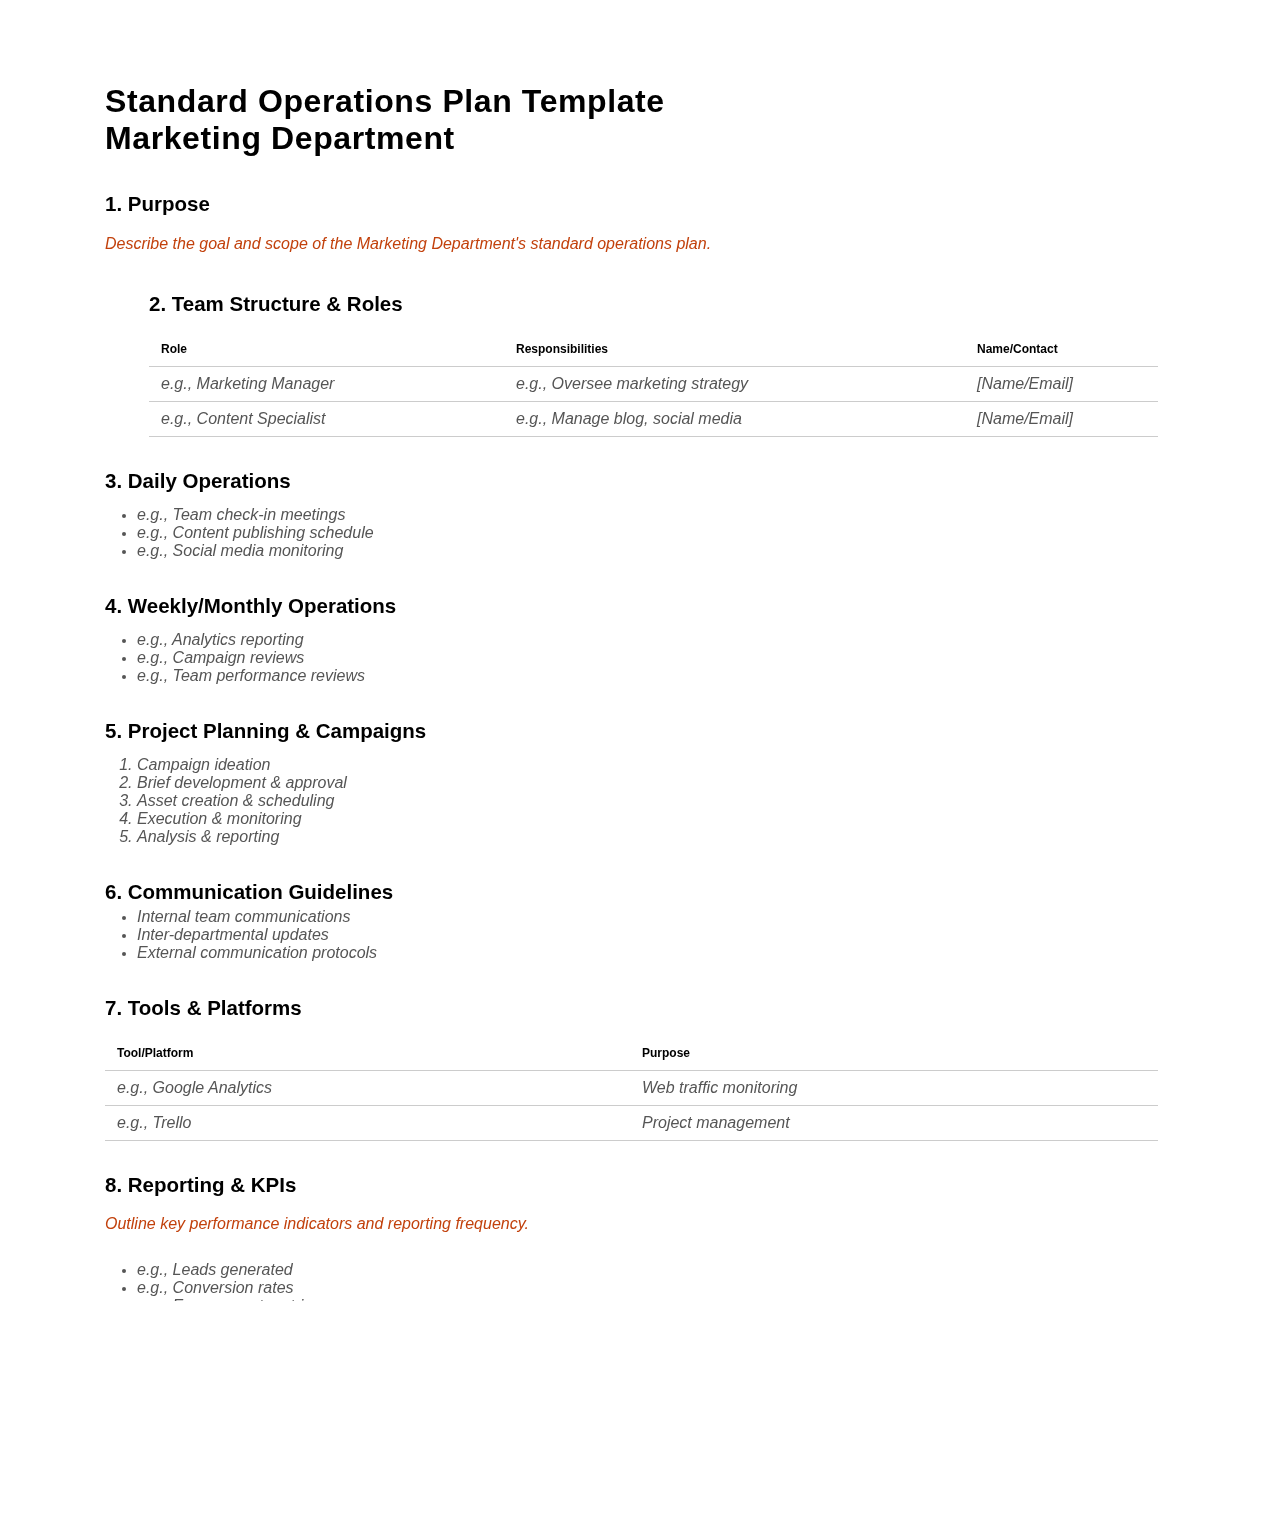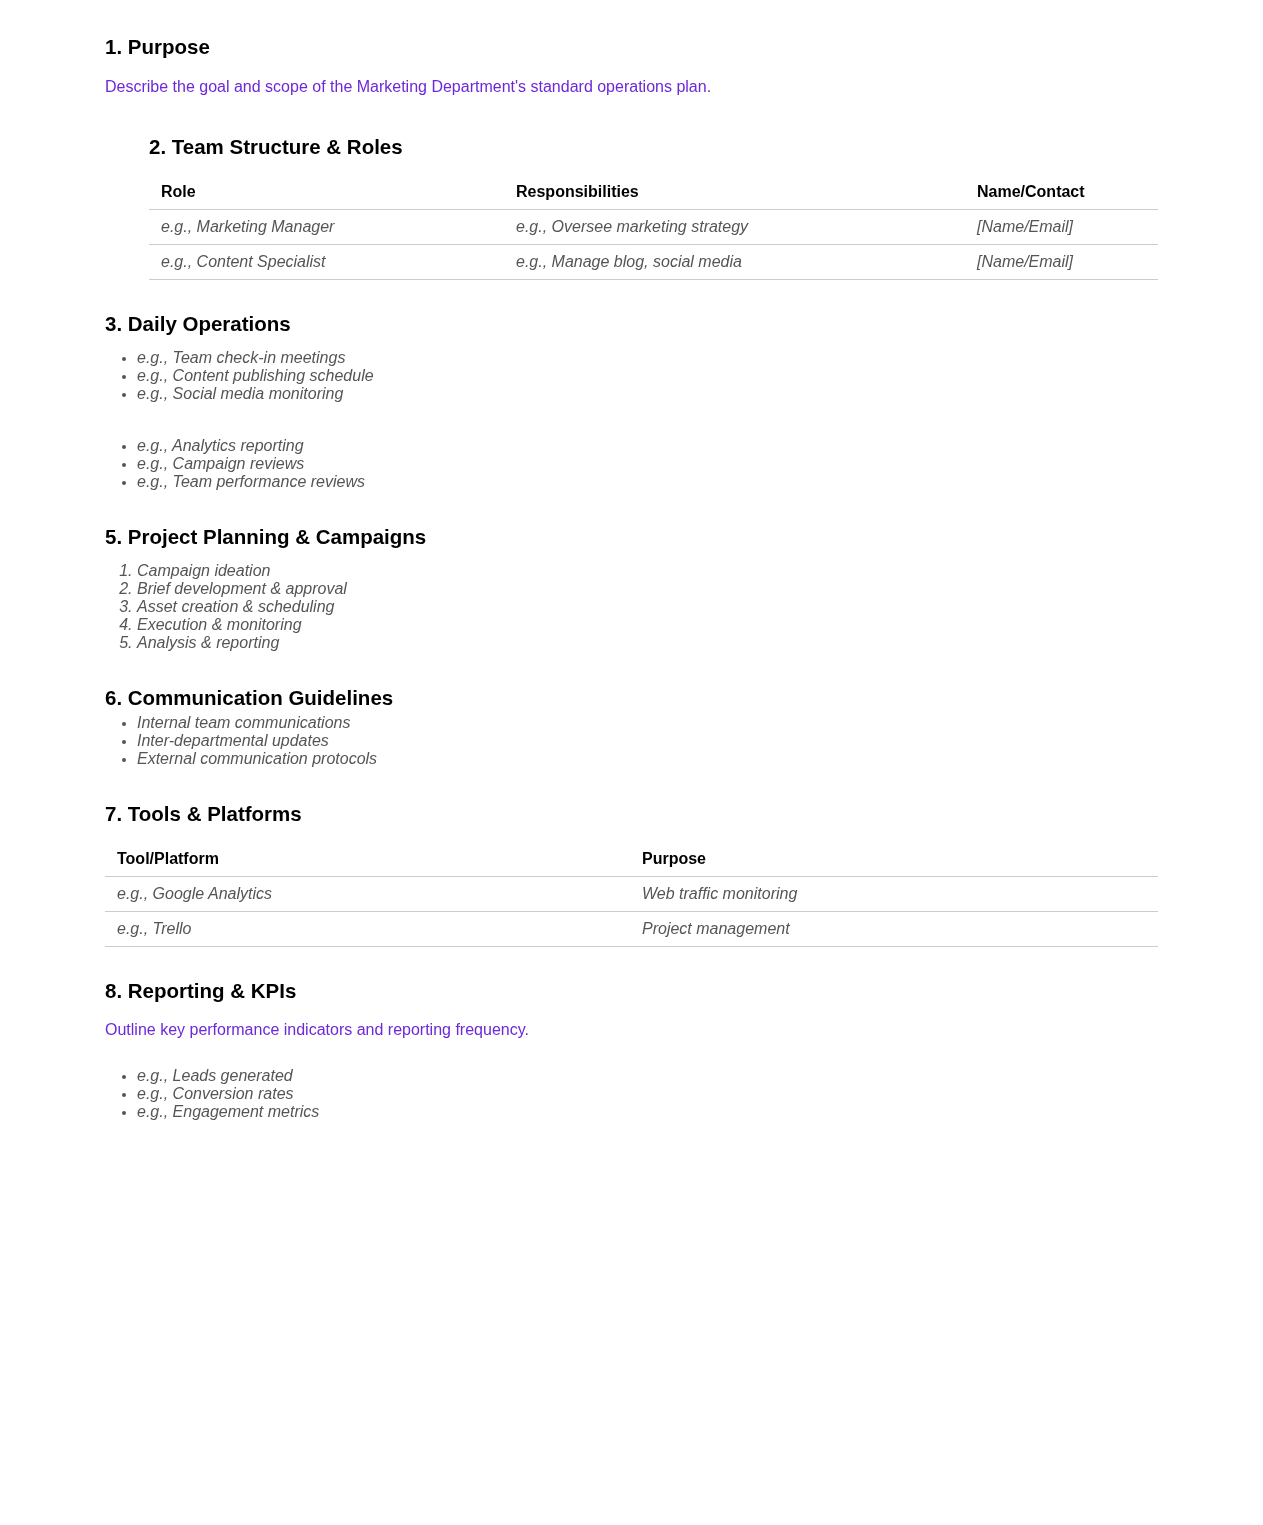--- a/index.html
+++ b/index.html
@@ -12,41 +12,45 @@
       position: absolute; left: 105px; top: 0;
       width: 1053px; height: 1301px; overflow: hidden;
     }
     h1 {
       margin: 83px 0 0 0;
       font-size: 32px; line-height: 37px; font-weight: bold; letter-spacing: 0.6px;
     }
     h2 {
       font-size: 20.5px; font-weight: bold; margin: 0; line-height: 24px;
     }
-    .italic-muted { color: #6d28d9; font-size: 16px; }
+    .italic-muted { font-style: italic; color: #c2410c; font-size: 16px; }
     p.desc { margin: 0; line-height: 20px; }
     table { width: 100%; border-collapse: collapse; font-size: 16px; }
     th {
-      text-align: left; font-weight: bold; font-size: 16px;
+      text-align: left; font-weight: bold; font-size: 12px;
       padding: 0 12px; height: 35px; border-bottom: 1px solid #ccc; vertical-align: middle;
     }
     td {
       padding: 0 12px; height: 34px; border-bottom: 1px solid #ccc;
       font-style: italic; color: #555; vertical-align: middle;
     }
     ul, ol { margin: 0; padding-left: 32px; font-style: italic; color: #555; font-size: 16px; line-height: 18px; }
     ol { padding-left: 32px; }
     li { margin: 0; }
     ul li::marker { font-size: 13px; }
   </style>
 </head>
 <body>
 
 <div class="page">
 
+  <h1>
+    <span>Standard Operations Plan Template</span><br>
+    <span>Marketing Department</span>
+  </h1>
 
   <section style="margin-top:35px;">
     <h2>1. Purpose</h2>
     <p class="desc italic-muted" style="margin-top:18px;">Describe the goal and scope of the Marketing Department's standard operations plan.</p>
   </section>
 
   <section style="margin-top:38px;margin-left:44px;">
     <h2>2. Team Structure &amp; Roles</h2>
     <table style="margin-top:15px;">
       <colgroup>
@@ -79,20 +83,21 @@
   <section style="margin-top:32px;">
     <h2>3. Daily Operations</h2>
     <ul style="margin-top:13px;">
       <li>e.g., Team check-in meetings</li>
       <li>e.g., Content publishing schedule</li>
       <li>e.g., Social media monitoring</li>
     </ul>
   </section>
 
   <section style="margin-top:34px;">
+    <h2>4. Weekly/Monthly Operations</h2>
     <ul style="margin-top:13px;">
       <li>e.g., Analytics reporting</li>
       <li>e.g., Campaign reviews</li>
       <li>e.g., Team performance reviews</li>
     </ul>
   </section>
 
   <section style="margin-top:34px;">
     <h2>5. Project Planning &amp; Campaigns</h2>
     <ol style="margin-top:13px;">

